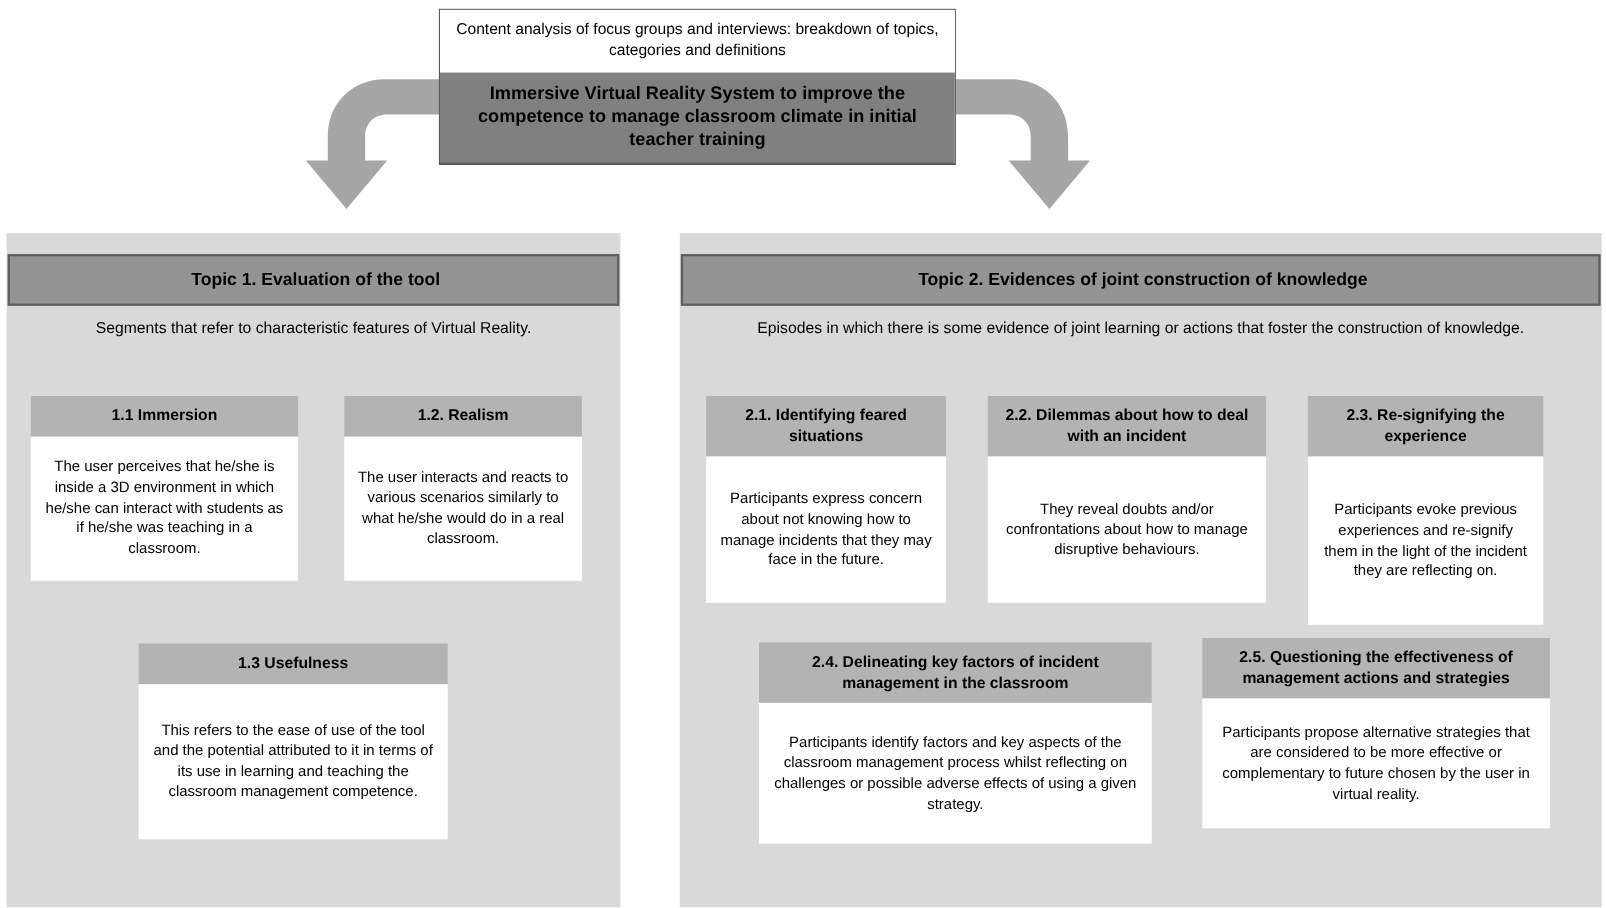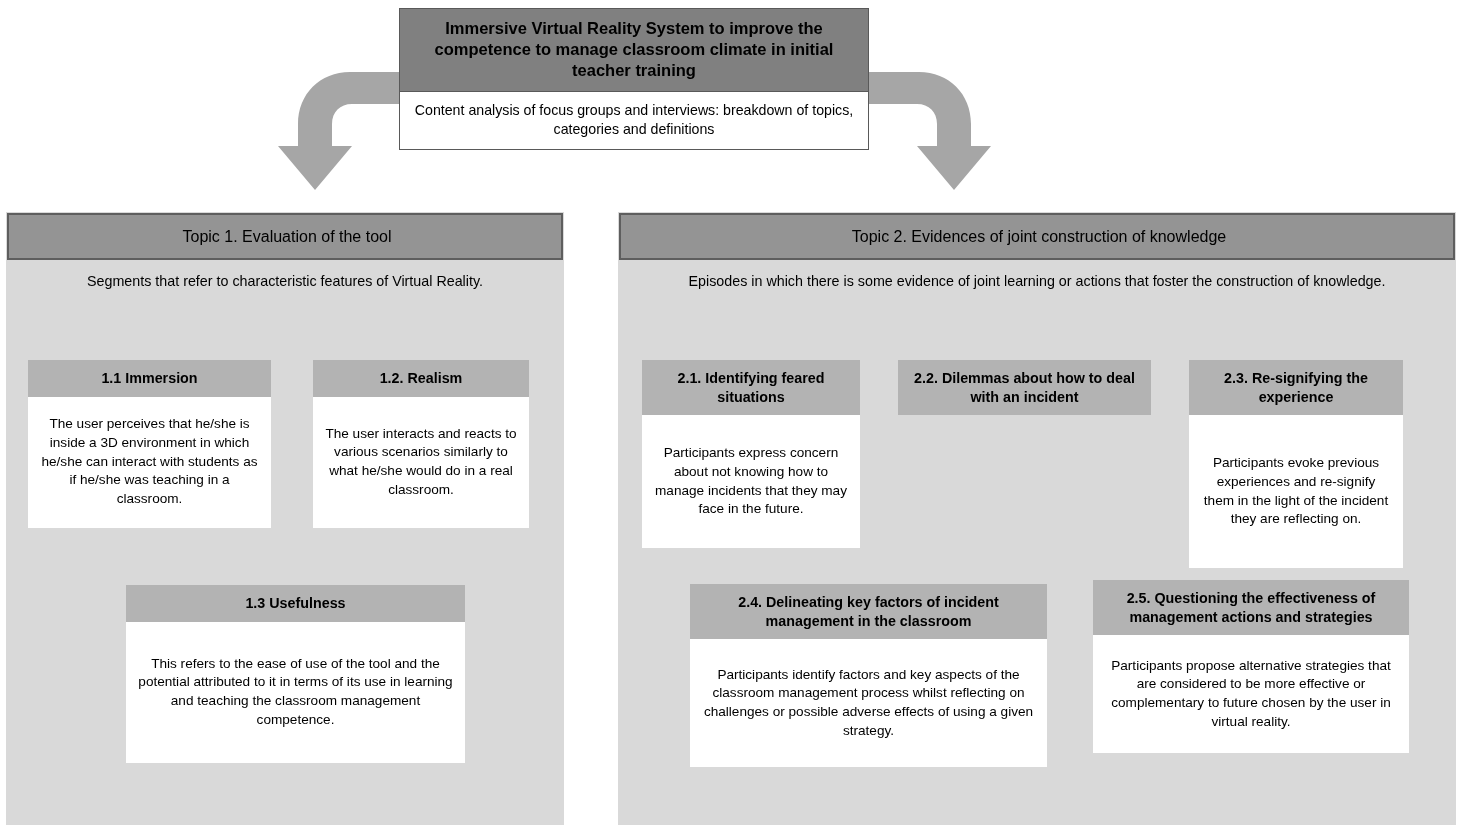--- a/index.html
+++ b/index.html
@@ -63,24 +63,24 @@
     box-sizing: border-box;
   }
   #panel-topic-1 { left: 6px;   top: 212px; width: 558px; height: 613px; }
   #panel-topic-2 { left: 618px; top: 212px; width: 838px; height: 613px; }
 
   .topic-header {
     background: #949494;
     border: 2px solid #5e5e5e;
     box-sizing: border-box;
     text-align: center;
-    font-weight: normal;
+    font-weight: bold;
     font-size: 16px;
     padding: 13px 4px 12px 8px;
-    margin: 1px 1px 0 1px;
+    margin: 19px 1px 0 1px;
   }
   .topic-desc {
     text-align: center;
     font-size: 14.3px;
     line-height: 1.35;
     padding: 12px 18px 0 18px;
     box-sizing: border-box;
   }
 
   
@@ -107,21 +107,21 @@
     align-items: center;
     justify-content: center;
     padding: 8px 11px;
   }
 
   
   #card-1-1 { left: 28px;  top: 360px; width: 243px; }
   #card-1-1 .card-body { height: 131px; }
   #card-1-2 { left: 313px; top: 360px; width: 216px; }
   #card-1-2 .card-body { height: 131px; }
-  #card-1-3 { left: 126px; top: 585px; width: 339px; }
+  #card-1-3 { left: 126px; top: 585px; width: 281px; }
   #card-1-3 .card-body { height: 141px; }
 
   
   #card-2-1 { left: 642px;  top: 360px; width: 218px; }
   #card-2-1 .card-body { height: 133px; }
   #card-2-2 { left: 898px;  top: 360px; width: 253px; }
   #card-2-2 .card-body { height: 133px; }
   #card-2-3 { left: 1189px; top: 360px; width: 214px; }
   #card-2-3 .card-body { height: 153px; }
   #card-2-4 { left: 690px;  top: 584px; width: 357px; }
@@ -155,22 +155,22 @@
            L 954 190
            L 917 146
            L 937 146
            L 937 124
            C 937 112 929 104 917 104
            L 869 104
            Z"></path>
 </svg>
 
 <div id="root-block">
+  <div id="root-subtitle">Content analysis of focus groups and interviews: breakdown of topics, categories and definitions</div>
   <div id="root-title">Immersive Virtual Reality System to improve the competence to manage classroom climate in initial teacher training</div>
-  <div id="root-subtitle">Content analysis of focus groups and interviews: breakdown of topics, categories and definitions</div>
 </div>
 
 <div class="topic-panel" id="panel-topic-1">
   <div class="topic-header">Topic 1. Evaluation of the tool</div>
   <div class="topic-desc">Segments that refer to characteristic features of Virtual Reality.</div>
 </div>
 
 <div class="card" id="card-1-1">
   <div class="card-header">1.1 Immersion</div>
   <div class="card-body">The user perceives that he/she is inside a 3D environment in which he/she can interact with students as if he/she was teaching in a classroom.</div>
@@ -191,20 +191,21 @@
   <div class="topic-desc">Episodes in which there is some evidence of joint learning or actions that foster the construction of knowledge.</div>
 </div>
 
 <div class="card" id="card-2-1">
   <div class="card-header">2.1. Identifying feared situations</div>
   <div class="card-body">Participants express concern about not knowing how to manage incidents that they may face in the future.</div>
 </div>
 
 <div class="card" id="card-2-2">
   <div class="card-header">2.2. Dilemmas about how to deal with an incident</div>
+  <div class="card-body">They reveal doubts and/or confrontations about how to manage disruptive behaviours.</div>
 </div>
 
 <div class="card" id="card-2-3">
   <div class="card-header">2.3. Re-signifying the experience</div>
   <div class="card-body">Participants evoke previous experiences and re-signify them in the light of the incident they are reflecting on.</div>
 </div>
 
 <div class="card" id="card-2-4">
   <div class="card-header">2.4. Delineating key factors of incident management in the classroom</div>
   <div class="card-body">Participants identify factors and key aspects of the classroom management process whilst reflecting on challenges or possible adverse effects of using a given strategy.</div>

